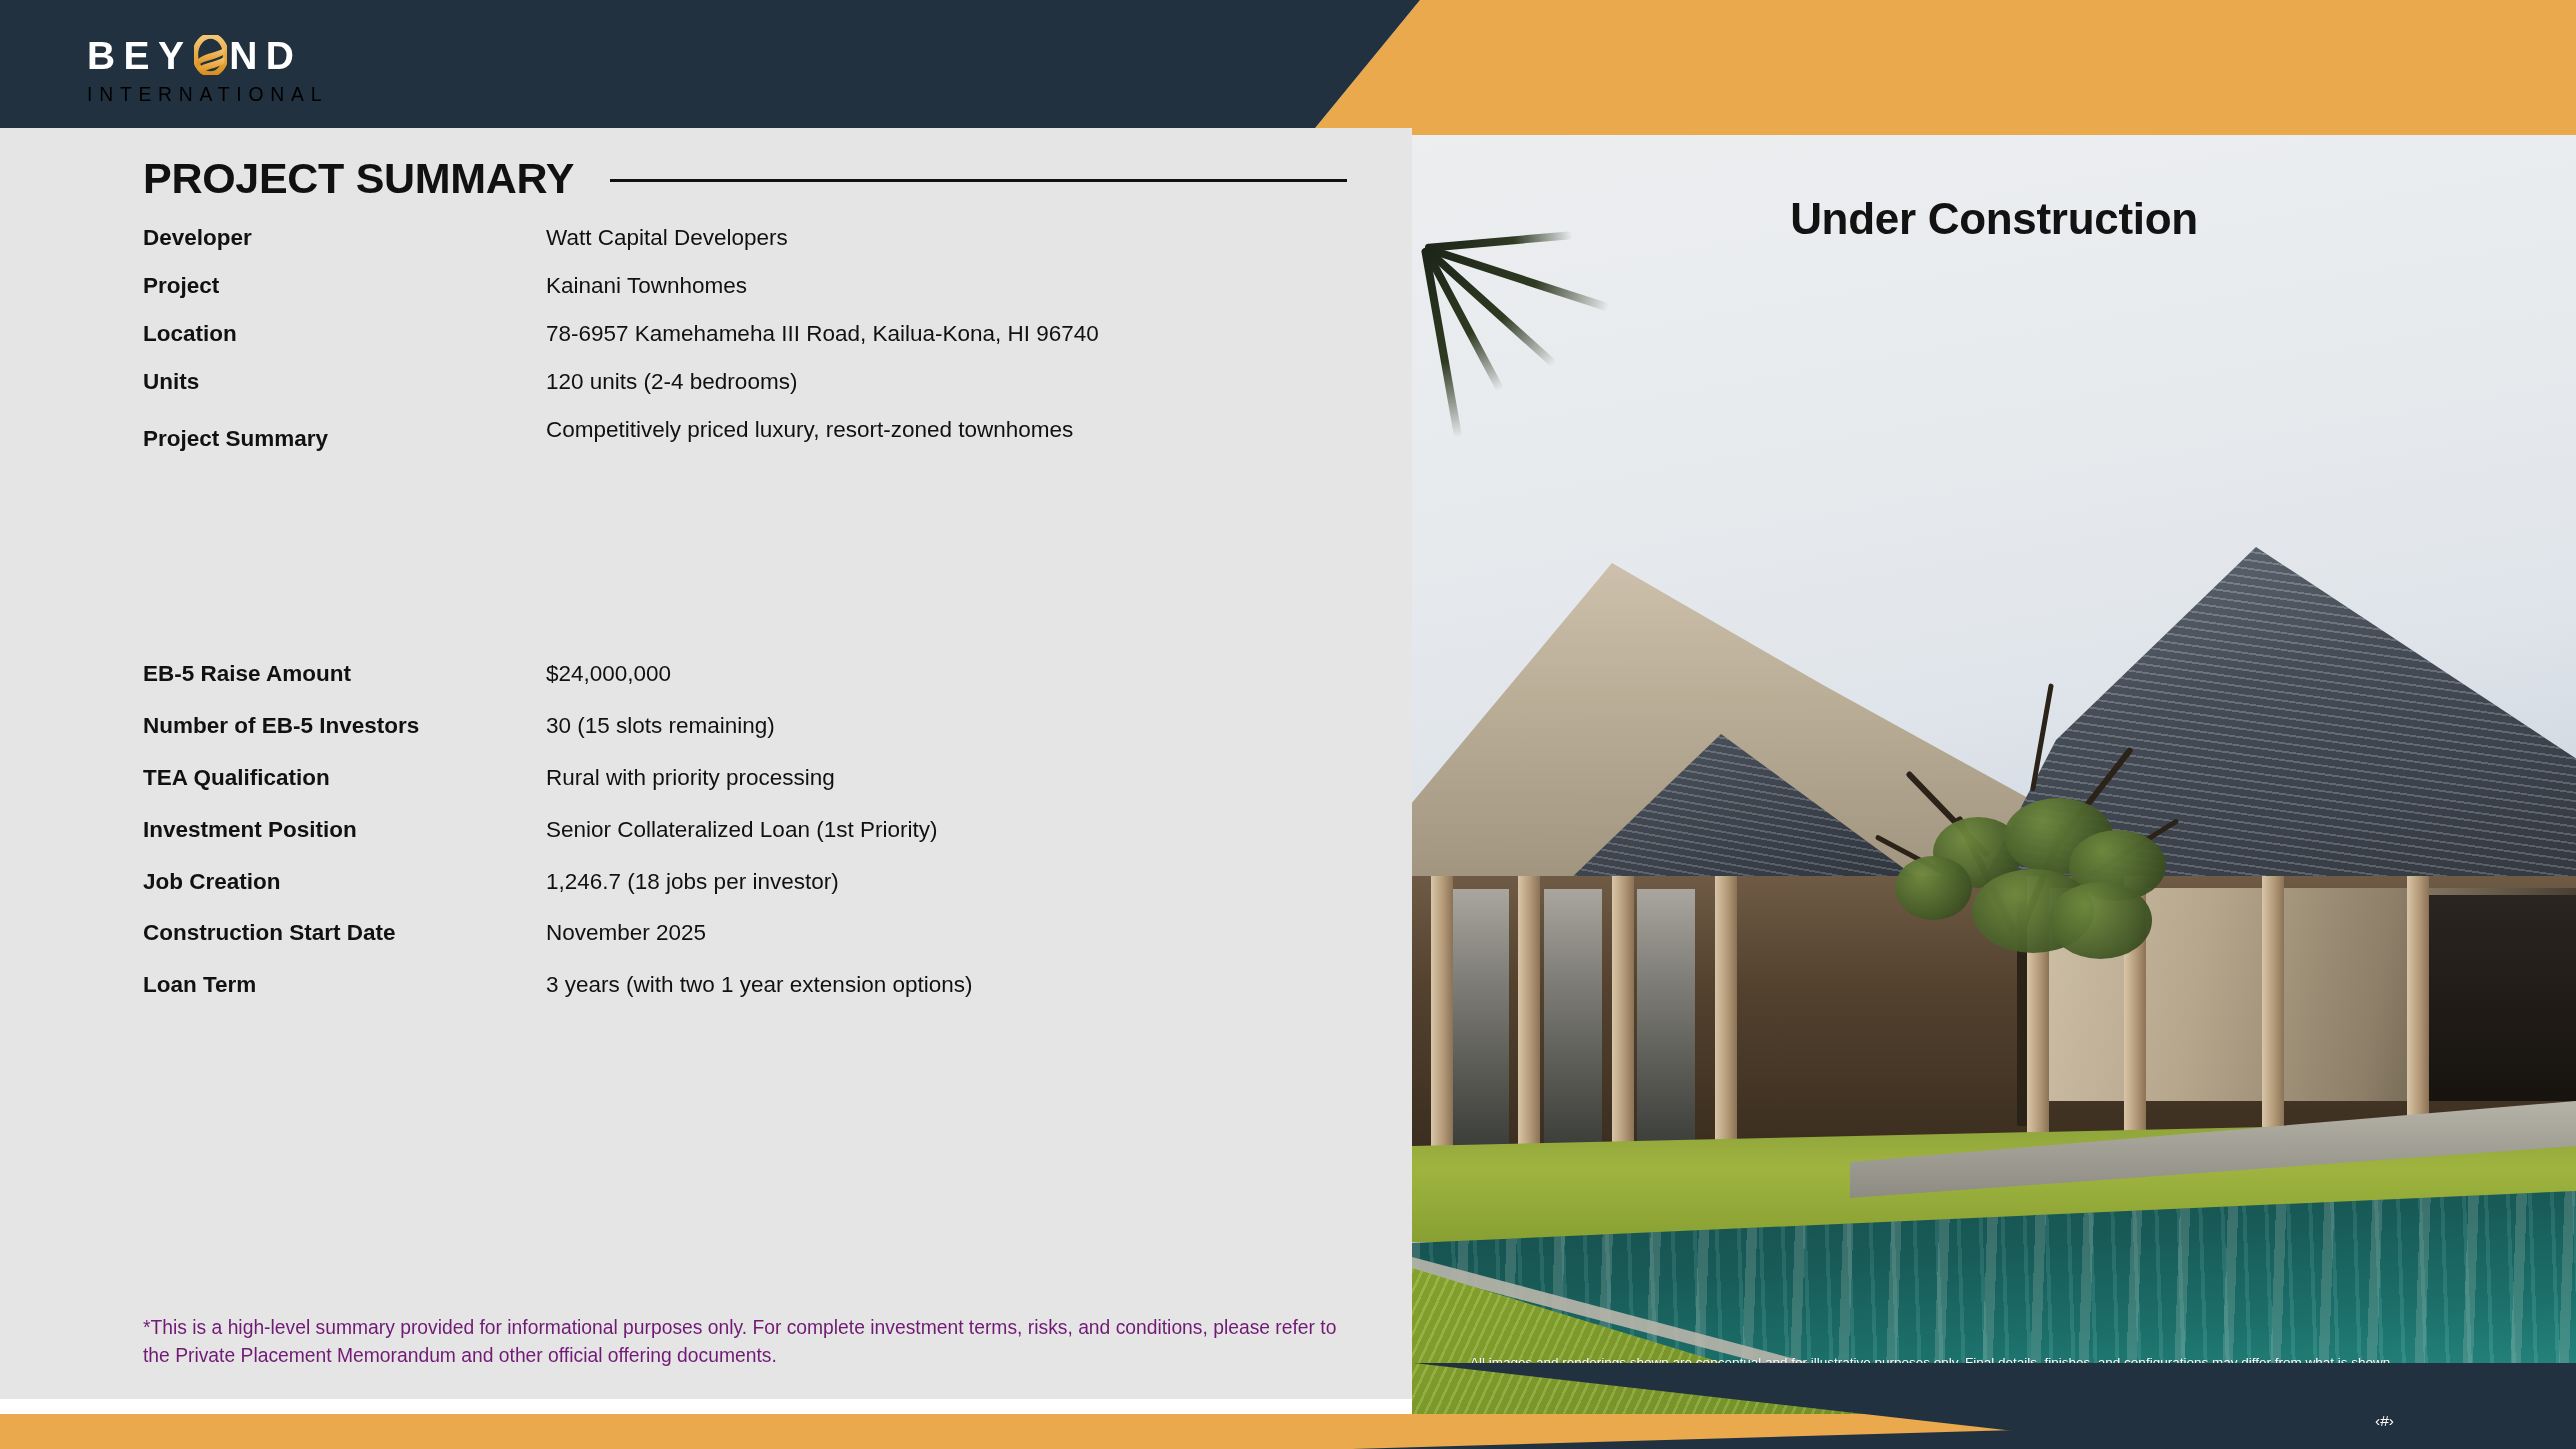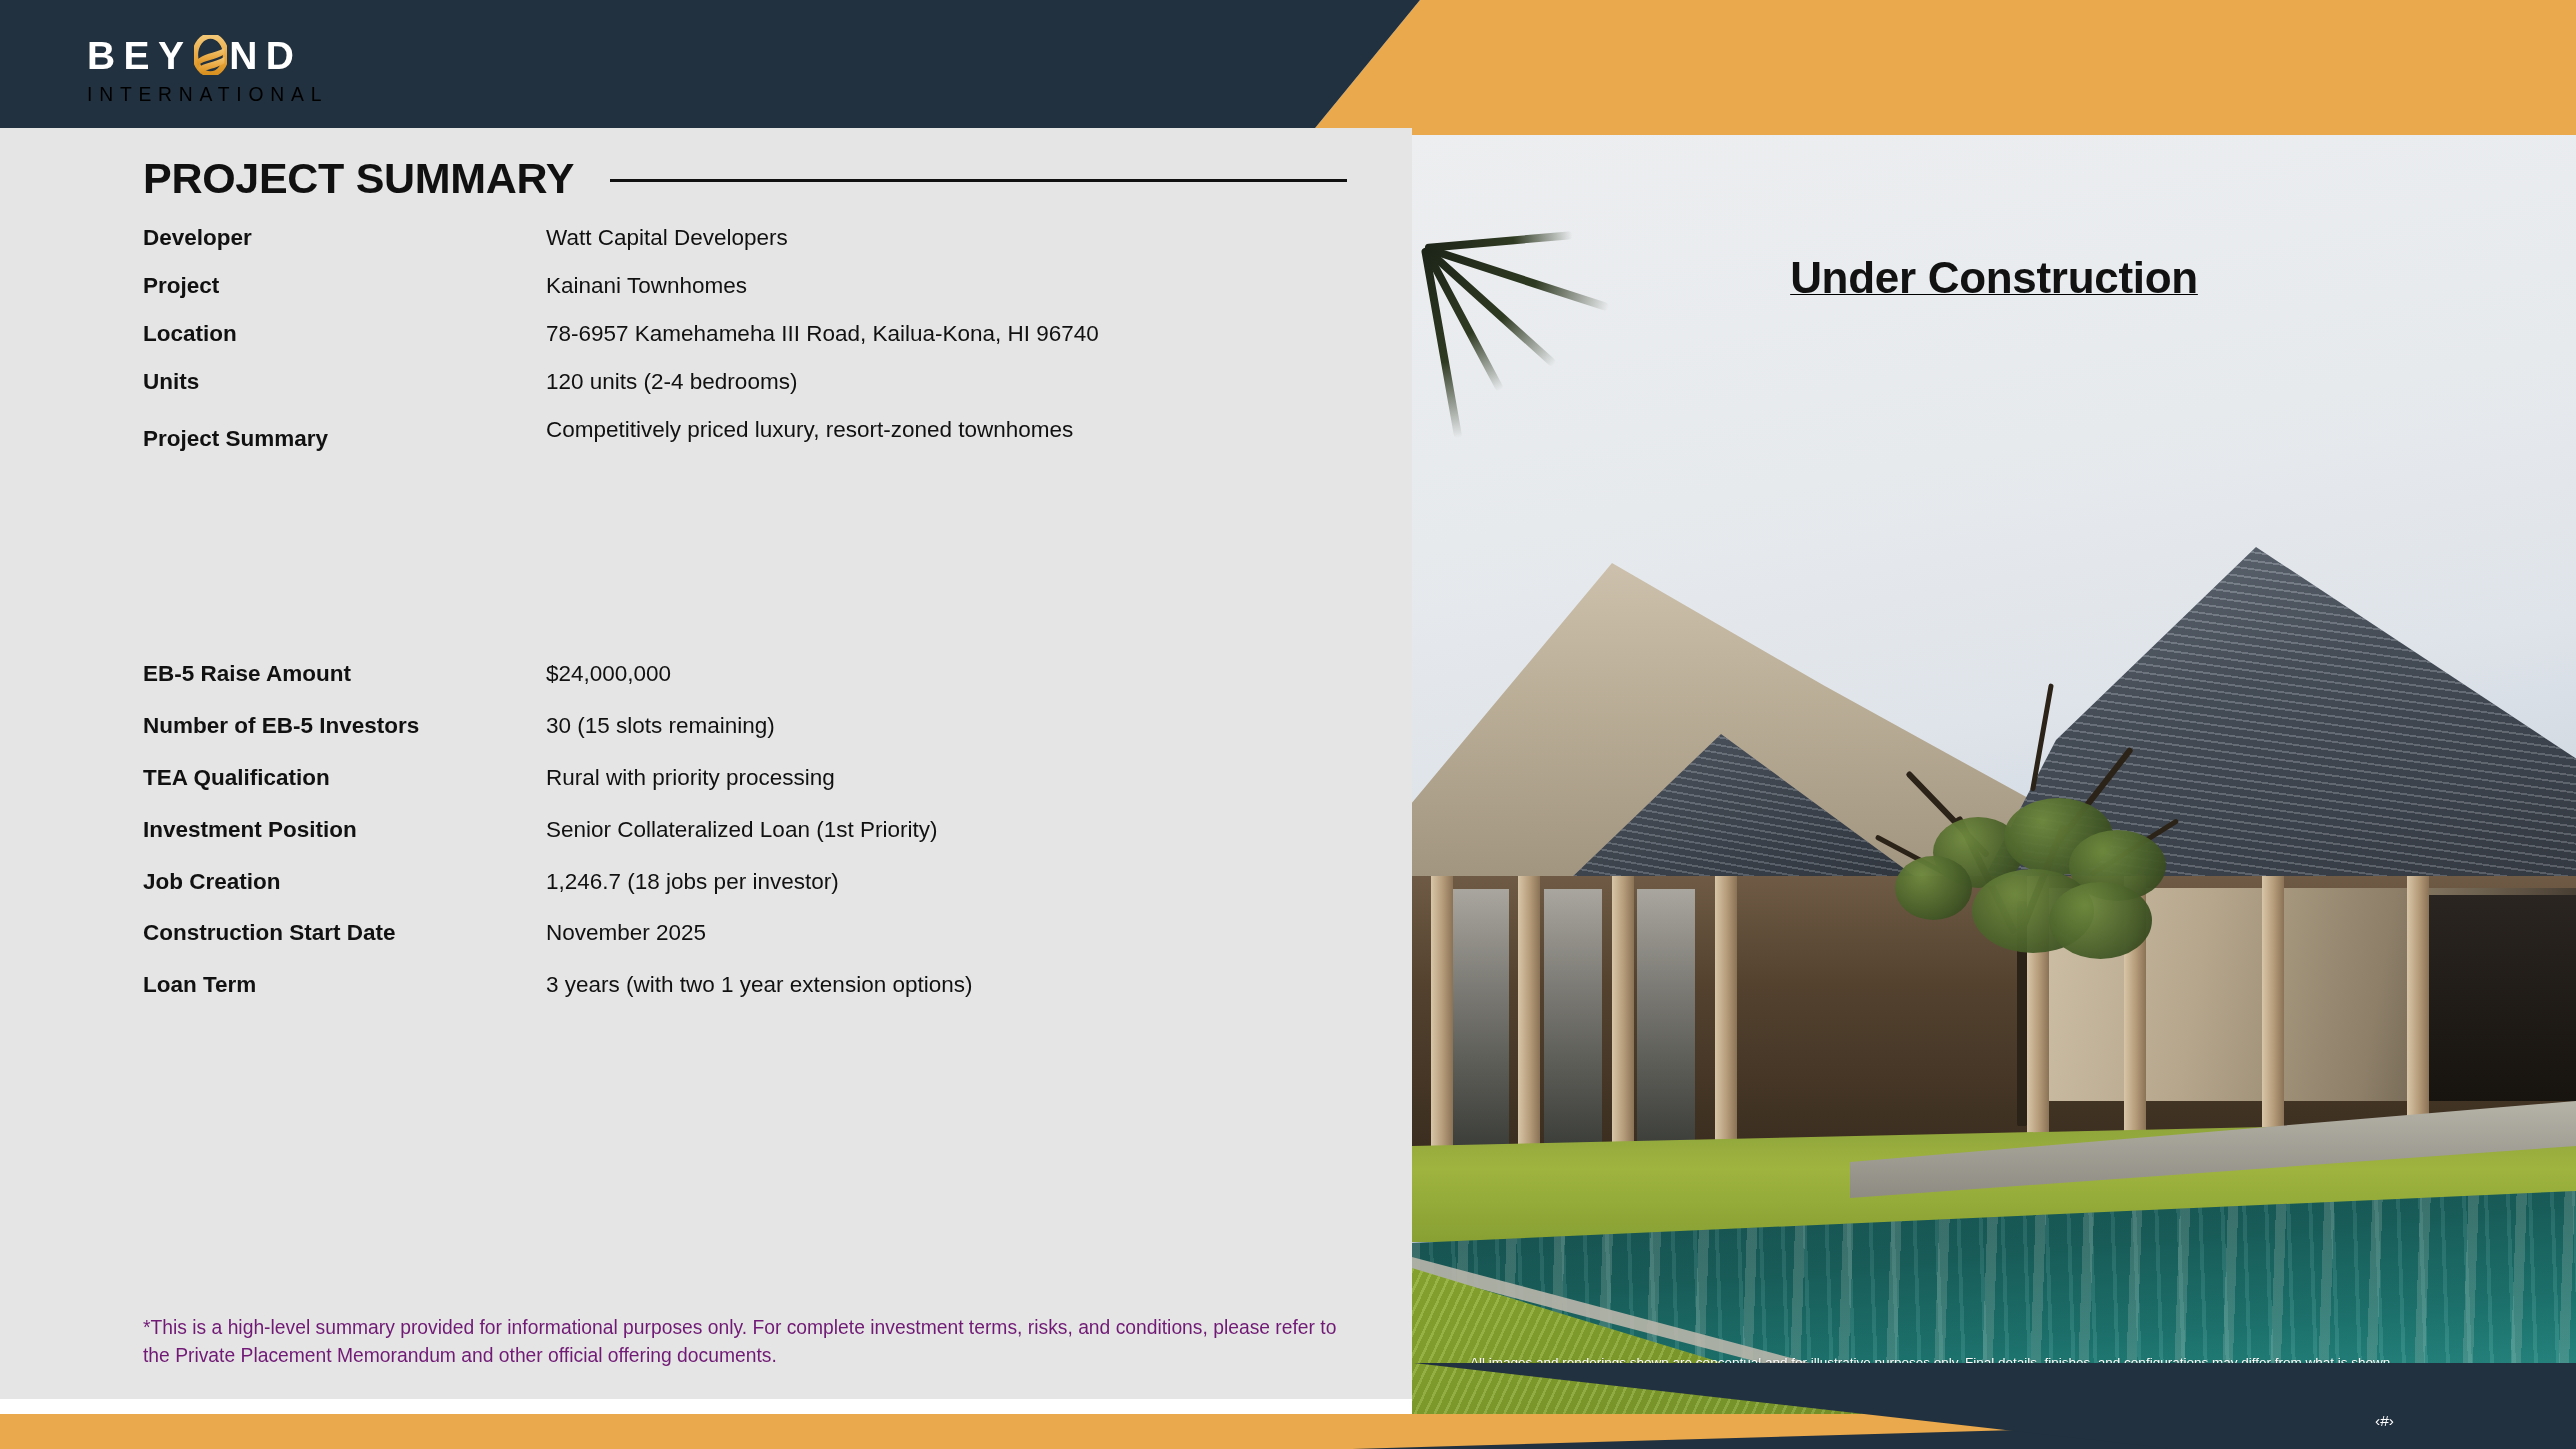--- a/index.html
+++ b/index.html
@@ -205,23 +205,22 @@
     border-radius:2.6px;
   }
   .leafclump {
     position:absolute; border-radius:50%;
     background:radial-gradient(circle at 35% 30%, #6f8a3e, #3f5424 70%, #2b3a18);
     opacity:.95;
   }
 
   .photo-overlay-title {
     position:absolute; left:0; top:0; width:1164px;
-    text-align:center; padding-top:118px;
+    text-align:center; padding-top:59px;
     pointer-events:none;
-    text-decoration:underline;
   }
   .uc-text {
     font-size:44px; font-weight:700; color:#121212;
     letter-spacing:-0.3px;
   }
   .photo-disclaimer {
     position:absolute; left:58px; bottom:40px; width:1037px;
     font-size:13.5px; font-weight:400; color:#ffffff;
     line-height:1.55;
     text-shadow:0 0.6px 1.9px rgba(0,0,0,.55);

